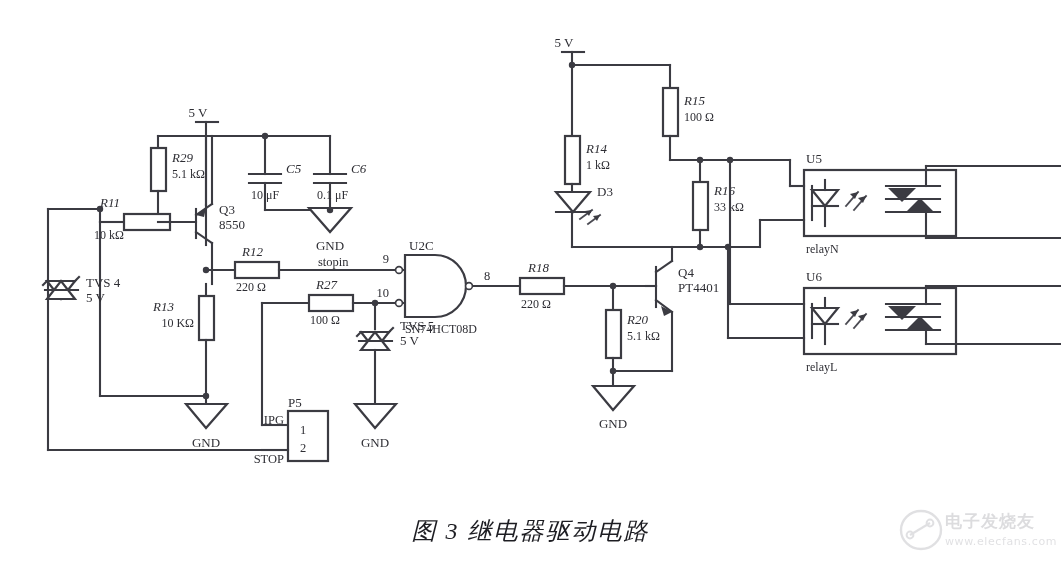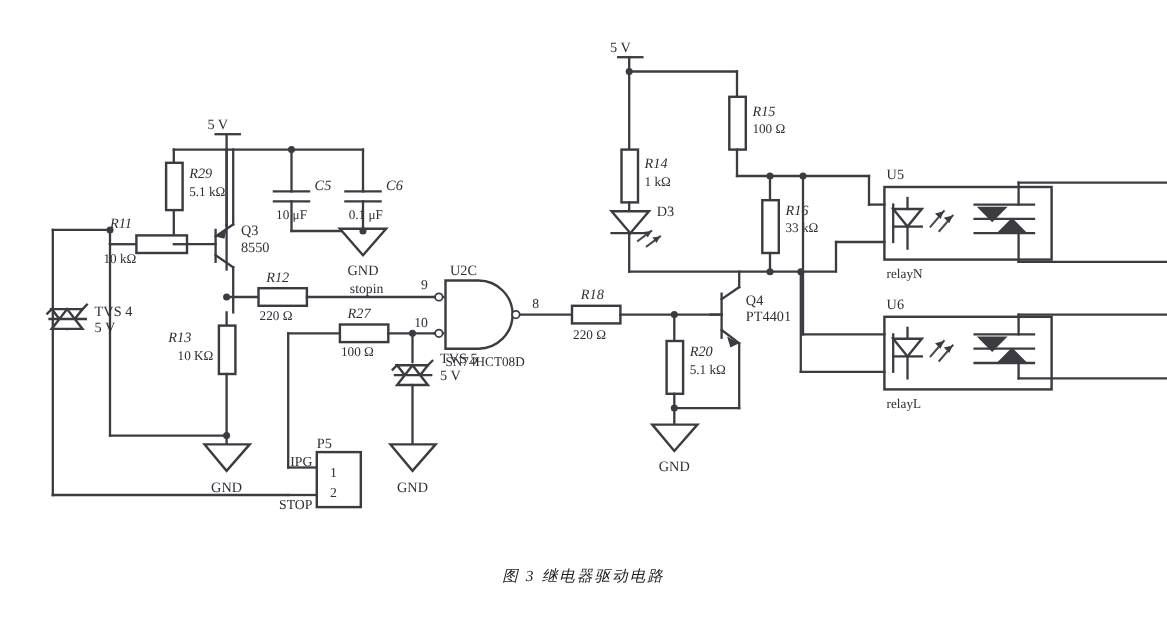--- a/index.html
+++ b/index.html
@@ -79,21 +79,21 @@
     font-size: 12.5px;
   }
   .caption {
     position: absolute;
     left: 0;
     top: 515px;
     width: 1061px;
     text-align: center;
     font-family: "Liberation Serif", serif;
     font-style: italic;
-    font-size: 14px;
+    font-size: 24px;
     color: #1d1d22;
     letter-spacing: 2px;
   }
   .watermark {
     position: absolute;
     right: 14px;
     bottom: 6px;
     width: 148px;
     height: 58px;
     opacity: 0.30;
@@ -460,14 +460,24 @@
       <line class="wire" x1="926" y1="330" x2="926" y2="344"></line>
       <line class="wire" x1="926" y1="344" x2="1061" y2="344"></line>
     </g>
     <text class="lbl" x="806" y="281">U6</text>
     <text class="lbl-sm" x="806" y="371">relayL</text>
 
   </svg>
 
   <div class="caption">图 3  继电器驱动电路</div>
 
+  <div class="watermark">
+    <svg class="wm-mark" width="44" height="44" viewBox="0 0 44 44">
+      <ellipse cx="22" cy="22" rx="20" ry="19" fill="none" stroke="#9b9ba3" stroke-width="2.4"></ellipse>
+      <line x1="11" y1="27" x2="31" y2="15" stroke="#9b9ba3" stroke-width="2.2"></line>
+      <circle cx="11" cy="27" r="3.4" fill="none" stroke="#9b9ba3" stroke-width="2"></circle>
+      <circle cx="31" cy="15" r="3.4" fill="none" stroke="#9b9ba3" stroke-width="2"></circle>
+    </svg>
+    <div class="wm-text">电子发烧友</div>
+    <div class="wm-url">www.elecfans.com</div>
+  </div>
 
 </div>
 
 </body></html>

